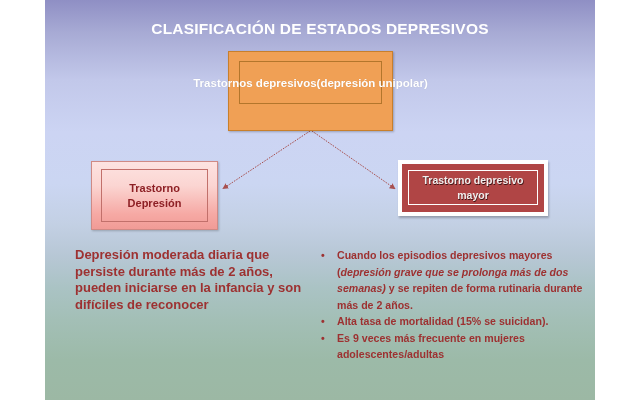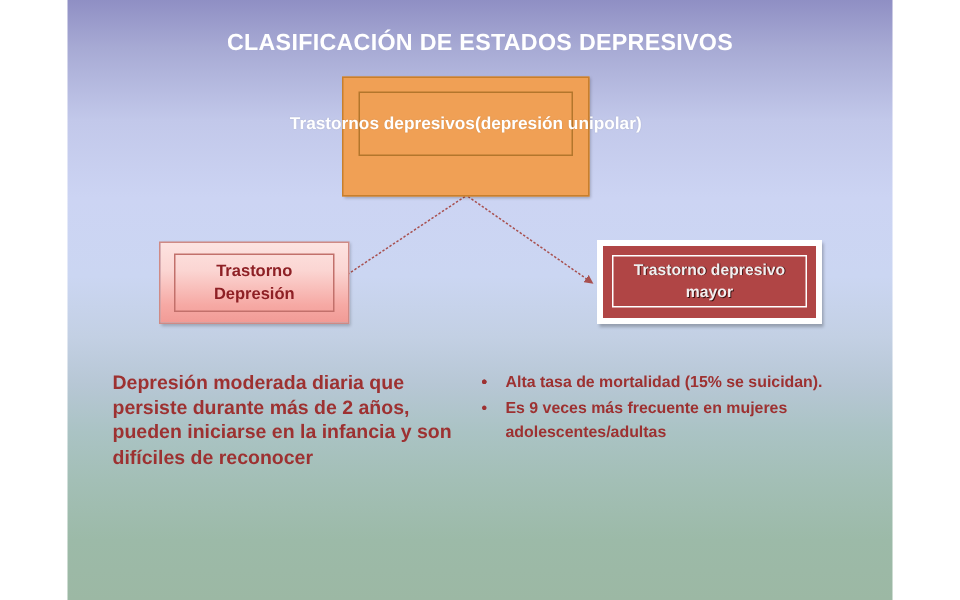--- a/index.html
+++ b/index.html
@@ -79,24 +79,24 @@
     font-size: 11.5px;
     font-weight: bold;
     line-height: 16px;
     white-space: nowrap;
     text-shadow: 0 0 1px rgba(0,0,0,0.15);
   }
 
   
   #pink-box {
     position: absolute;
-    left: 61px;   
+    left: 46px;   
     top: 161px;
     width: 127px;
-    height: 55px;
+    height: 69px;
     background: linear-gradient(to bottom, #fde3e1 0%, #fbd5d2 35%, #f6a9a4 78%, #f19b96 100%);
     border: 1px solid #cf8a85;
     box-sizing: border-box;
     box-shadow: 1px 1px 2px rgba(0,0,0,0.22);
   }
   #pink-inner {
     position: absolute;
     left: 9px;
     top: 7px;
     right: 9px;
@@ -244,18 +244,18 @@
     <div id="red-fill"></div>
     <div id="red-inner">
       <span>Trastorno depresivo</span>
       <span>mayor</span>
     </div>
   </div>
 
   <div id="left-text">Depresión moderada diaria que persiste durante más de 2 años, pueden iniciarse en la infancia y son difíciles de reconocer</div>
 
   <div id="right-text">
-      <div class="bullet-row"><span class="bullet-dot">•</span></div>
+      <div class="bullet-row"><span class="bullet-dot">•</span><span><span>Cuando los episodios depresivos mayores (</span><span class="ital">depresión grave que se prolonga más de dos semanas)</span><span> y se repiten de forma rutinaria durante más de 2 años.</span></span></div>
       <div class="bullet-row"><span class="bullet-dot">•</span><span><span>Alta tasa de mortalidad (15% se suicidan).</span></span></div>
       <div class="bullet-row"><span class="bullet-dot">•</span><span><span>Es 9 veces más frecuente en mujeres adolescentes/adultas</span></span></div>
     </div>
 
 </div>
 
 </body></html>

